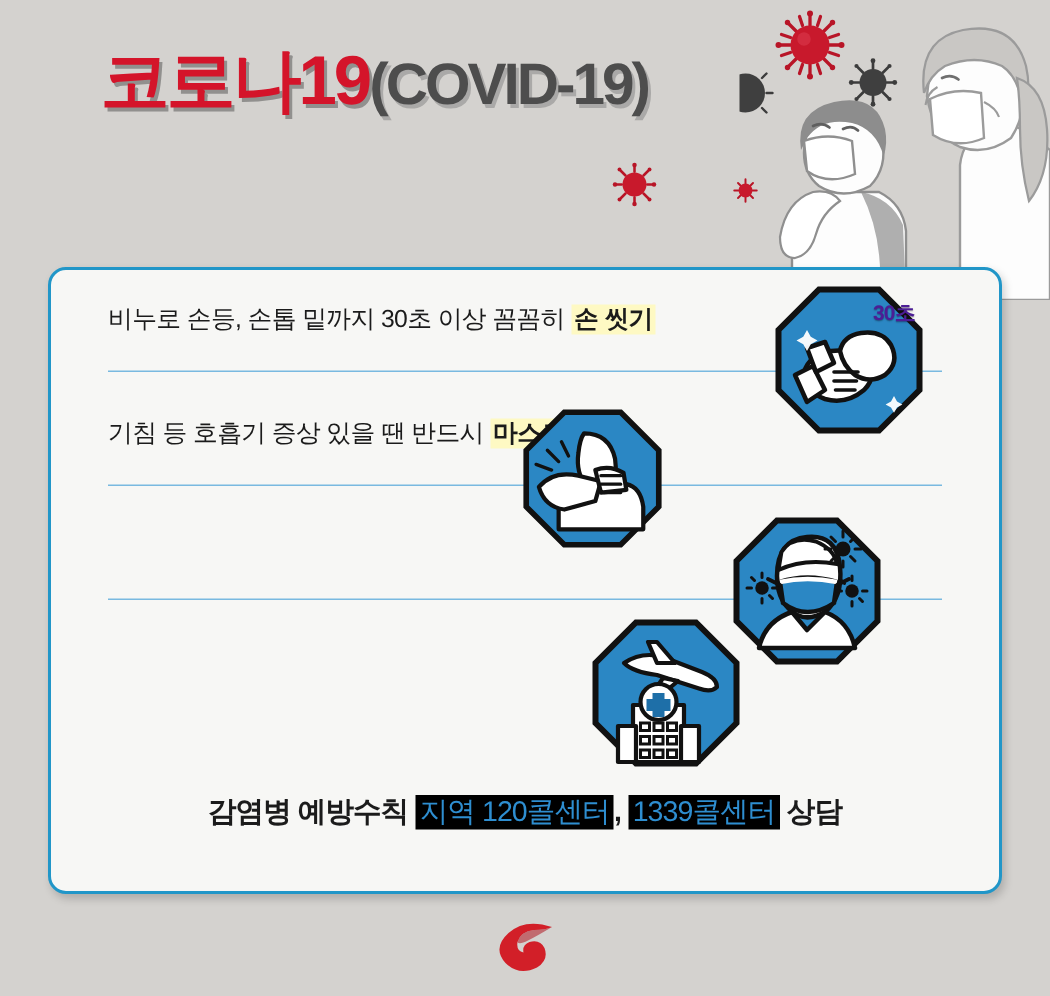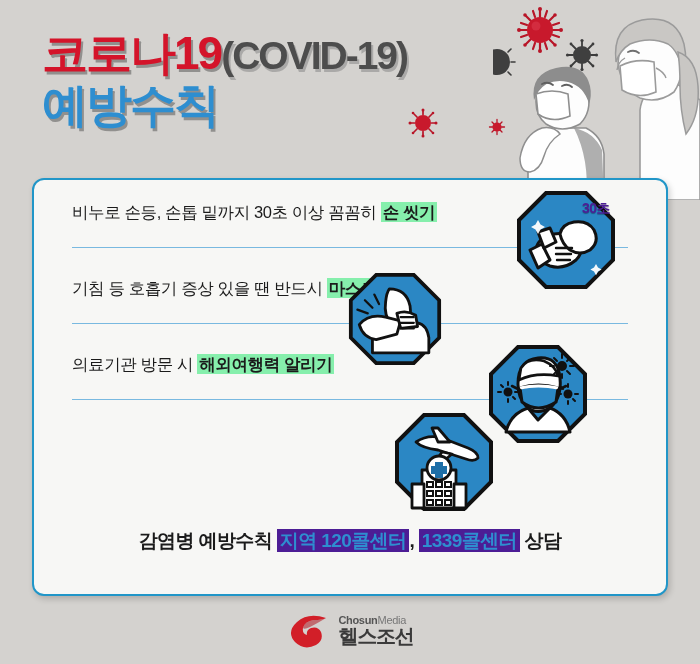--- a/index.html
+++ b/index.html
@@ -11,21 +11,21 @@
     overflow:hidden;
   }
   .stage { position:absolute; inset:0; }
 
   
   .people { position:absolute; right:0; top:0; width:210px; height:200px; }
   .virus { position:absolute; }
 
   
   .title-block { position:absolute; left:42px; top:30px; z-index:5; }
-  .title-line { white-space:nowrap; line-height:1.0; }
+  .title-line { white-space:nowrap; line-height:1.0;margin-left:25px; }
   .t-ko {
     font-size:46px; font-weight:bold; color:#d4142a;
     text-shadow:2px 3px 0 rgba(90,90,90,.55);
     letter-spacing:-2px;
   }
   .t-en {
     font-size:39px; font-weight:bold; color:#4d4d4d;
     text-shadow:2px 3px 0 rgba(120,120,120,.45);
     letter-spacing:-2px;
   }
@@ -46,21 +46,21 @@
     z-index:4;
   }
   .rows { position:absolute; left:0; top:0; right:0; }
 
   .row { position:relative; height:76px; }
   .row-text {
     position:absolute; left:38px; top:22px;
     font-size:16.5px; color:#1b1b1b; white-space:nowrap;
     letter-spacing:-0.4px;
   }
-  .hl { background:#86efac; font-weight:bold; padding:1px 2px; }
+  .hl { background:#fef9c3; font-weight:bold; padding:1px 2px; }
   .divider {
     position:absolute; left:38px; right:38px; bottom:8px;
     height:1.5px; background:#79b9e0;
   }
 
   
   .icon-oct {
     position:absolute;
     width:86px; height:86px;
     z-index:6;
@@ -81,21 +81,21 @@
   #icon4 { left:394px; top:412px; width:100px; height:100px; }
 
   
   .callout {
     position:absolute; left:0; right:0; top:348px;
     text-align:center;
     font-size:19px; font-weight:bold; color:#1b1b1b;
     letter-spacing:-0.6px; white-space:nowrap;
   }
   .callout .hl-blue {
-    background:#4c1d95; color:#2e8ed0; font-weight:bold; padding:1px 3px;text-align:right;
+    background:#000000; color:#2e8ed0; font-weight:normal; padding:1px 3px;text-align:right;
   }
 
   
   .logo-wrap {
     position:absolute; left:0; right:0; top:612px;
     display:flex; justify-content:center; align-items:center; gap:8px;
     z-index:5;
   }
   .logo-txt { line-height:1.05; }
   .logo-en { font-size:11px; color:#555; font-weight:bold; letter-spacing:-0.3px;}
@@ -200,23 +200,20 @@
     <circle cx="4" cy="20" r="13" fill="#3f3f3f"></circle>
     <g stroke="#3c3c3c" stroke-width="1.6" stroke-linecap="round">
       <path d="M18 20 h4 M15 10 l3-3 M15 30 l3 3"></path>
     </g>
   </svg>
 
   <div class="title-block">
     <div class="title-line">
       <span class="t-ko">코로나19</span><span class="t-en">(COVID-19)</span>
     </div>
-    <div class="title-line second">
-      <span class="t-sub">예방수칙</span>
-    </div>
   </div>
 
   <div class="card">
 
     <div class="rows">
 
       <div class="row">
         <div class="row-text">
           <span>비누로 손등, 손톱 밑까지 30초 이상 꼼꼼히</span>
           <span class="hl">손 씻기</span>
@@ -227,24 +224,20 @@
 
       <div class="row">
         <div class="row-text">
           <span>기침 등 호흡기 증상 있을 땐 반드시</span>
           <span class="hl">마스크 착용</span>
         </div>
         <div class="divider"></div>
       </div>
 
       <div class="row">
-        <div class="row-text">
-          <span>의료기관 방문 시</span>
-          <span class="hl">해외여행력 알리기</span>
-        </div>
         <div class="divider"></div>
       </div>
 
     </div>
 
     <div class="callout">
       <span>감염병 예방수칙</span>
       <span class="hl-blue">지역 120콜센터</span><span>,</span>
       <span class="hl-blue">1339콜센터</span>
       <span>상담</span>
@@ -342,21 +335,15 @@
       </g>
     </svg>
   </div>
 
   <div class="logo-wrap">
     <svg width="44" height="38" viewBox="0 0 44 38">
       <path d="M40 6 Q22 0 11 10 Q0 20 9 30 Q18 39 30 33 Q38 28 35 20 Q32 14 25 16 Q20 18 21 23
                Q16 22 17 16 Q19 9 28 8 Q36 8 40 6 Z" fill="#d21f28"></path>
       <path d="M40 6 Q30 12 24 15 Q18 18 17 16 Q19 9 28 8 Q36 8 40 6 Z" fill="#b01520" opacity=".55"></path>
     </svg>
-    <div class="logo-txt">
-      <div class="logo-en">
-        <span>Chosun</span><span class="light">Media</span>
-      </div>
-      <div class="logo-ko">헬스조선</div>
-    </div>
   </div>
 
 </div>
 
 </body></html>

